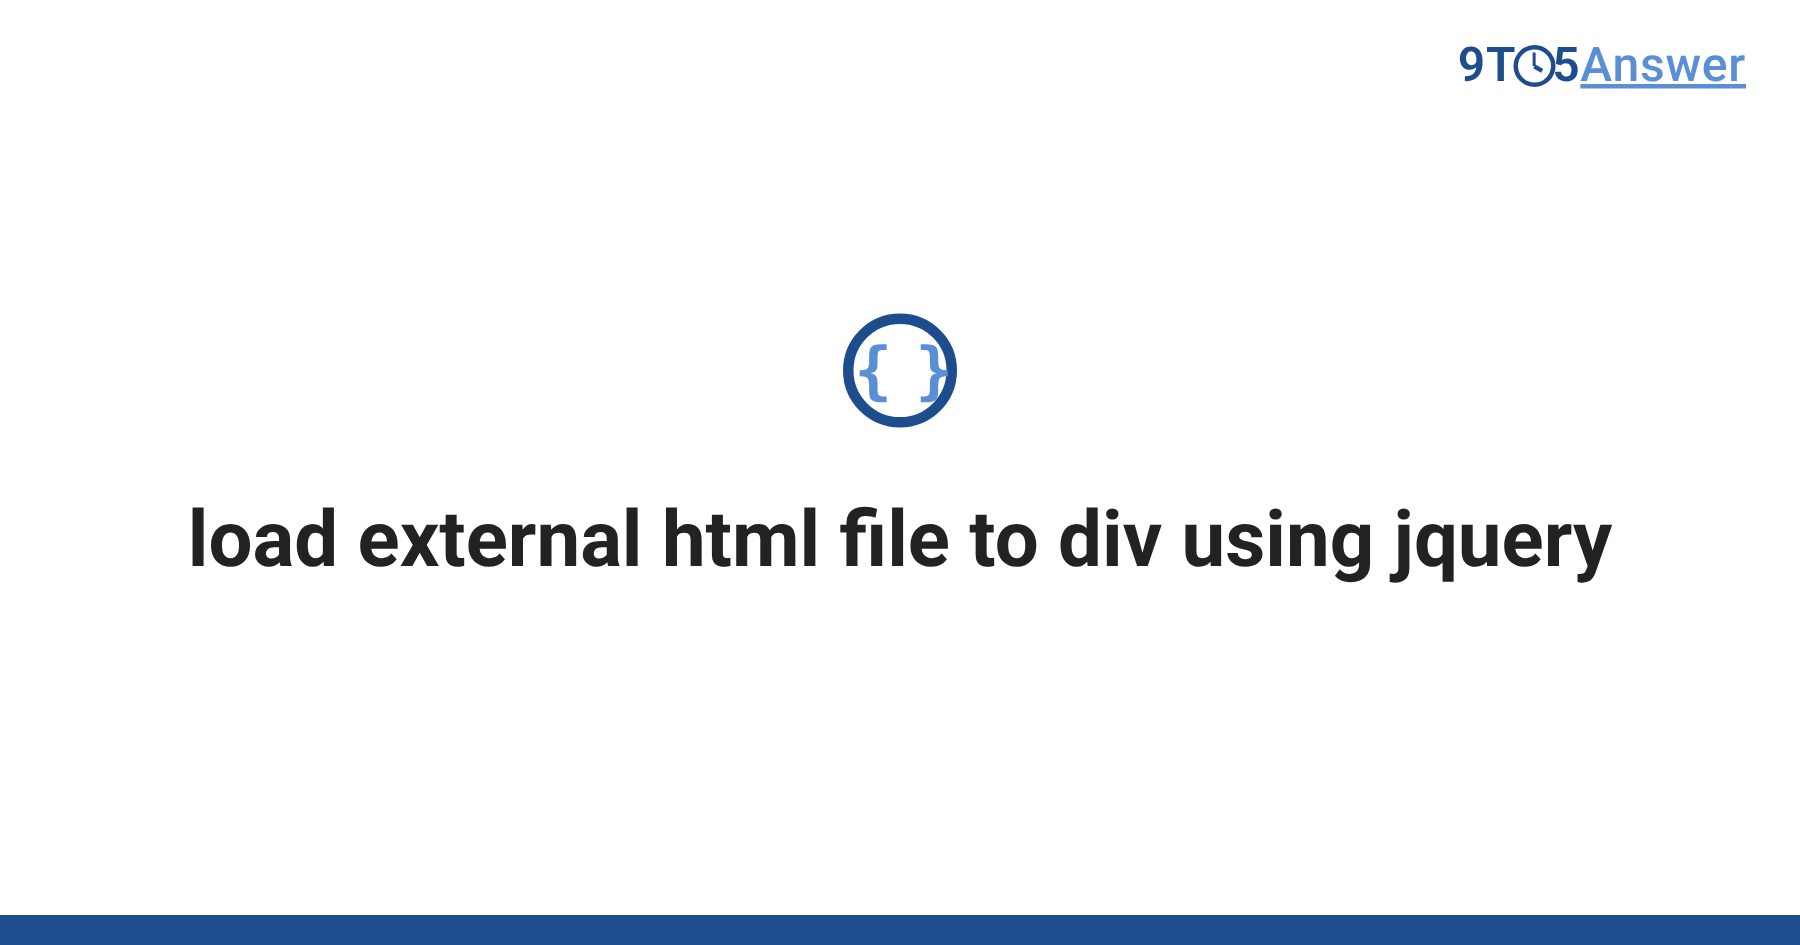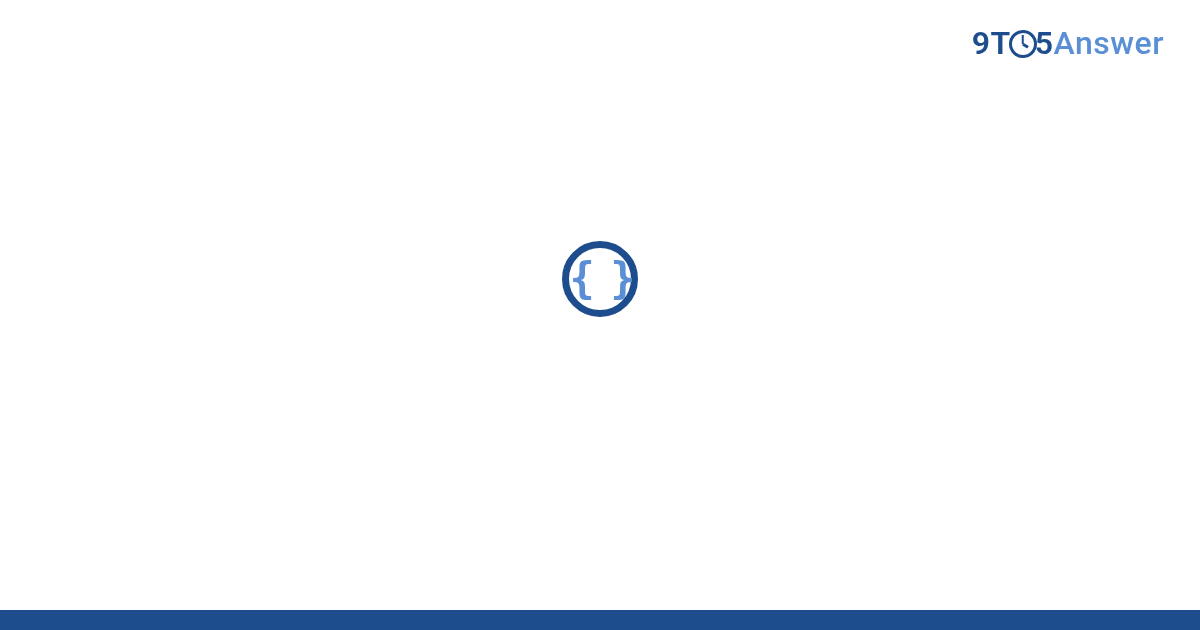--- a/index.html
+++ b/index.html
@@ -68,20 +68,21 @@
       background: #1d4d8c;
       transform-origin: bottom center;
       transform: translateX(-50%) rotate(120deg);
     }
     .logo .five {
       color: #1d4d8c;
     }
     .logo .answer {
       color: #5a8fd6;
       font-weight: 500;
+      text-decoration: underline;
     }
     .center-block {
       position: absolute;
       top: 0;
       left: 0;
       width: 100%;
       height: 100%;
       display: flex;
       flex-direction: column;
       align-items: center;
@@ -127,15 +128,16 @@
 <div class="logo">
   <span class="nine">9</span><span class="t-letter">T</span><span class="clock-wrap">
       <span class="clock"></span>
     </span><span class="five">5</span><span class="answer">Answer</span>
 </div>
 
 <div class="center-block">
   <div class="topic-icon">
     <span>{ }</span>
   </div>
+  <h1 class="title">load external html file to div using jquery</h1>
 </div>
 
 <div class="footer-bar"></div>
 
 </body></html>

